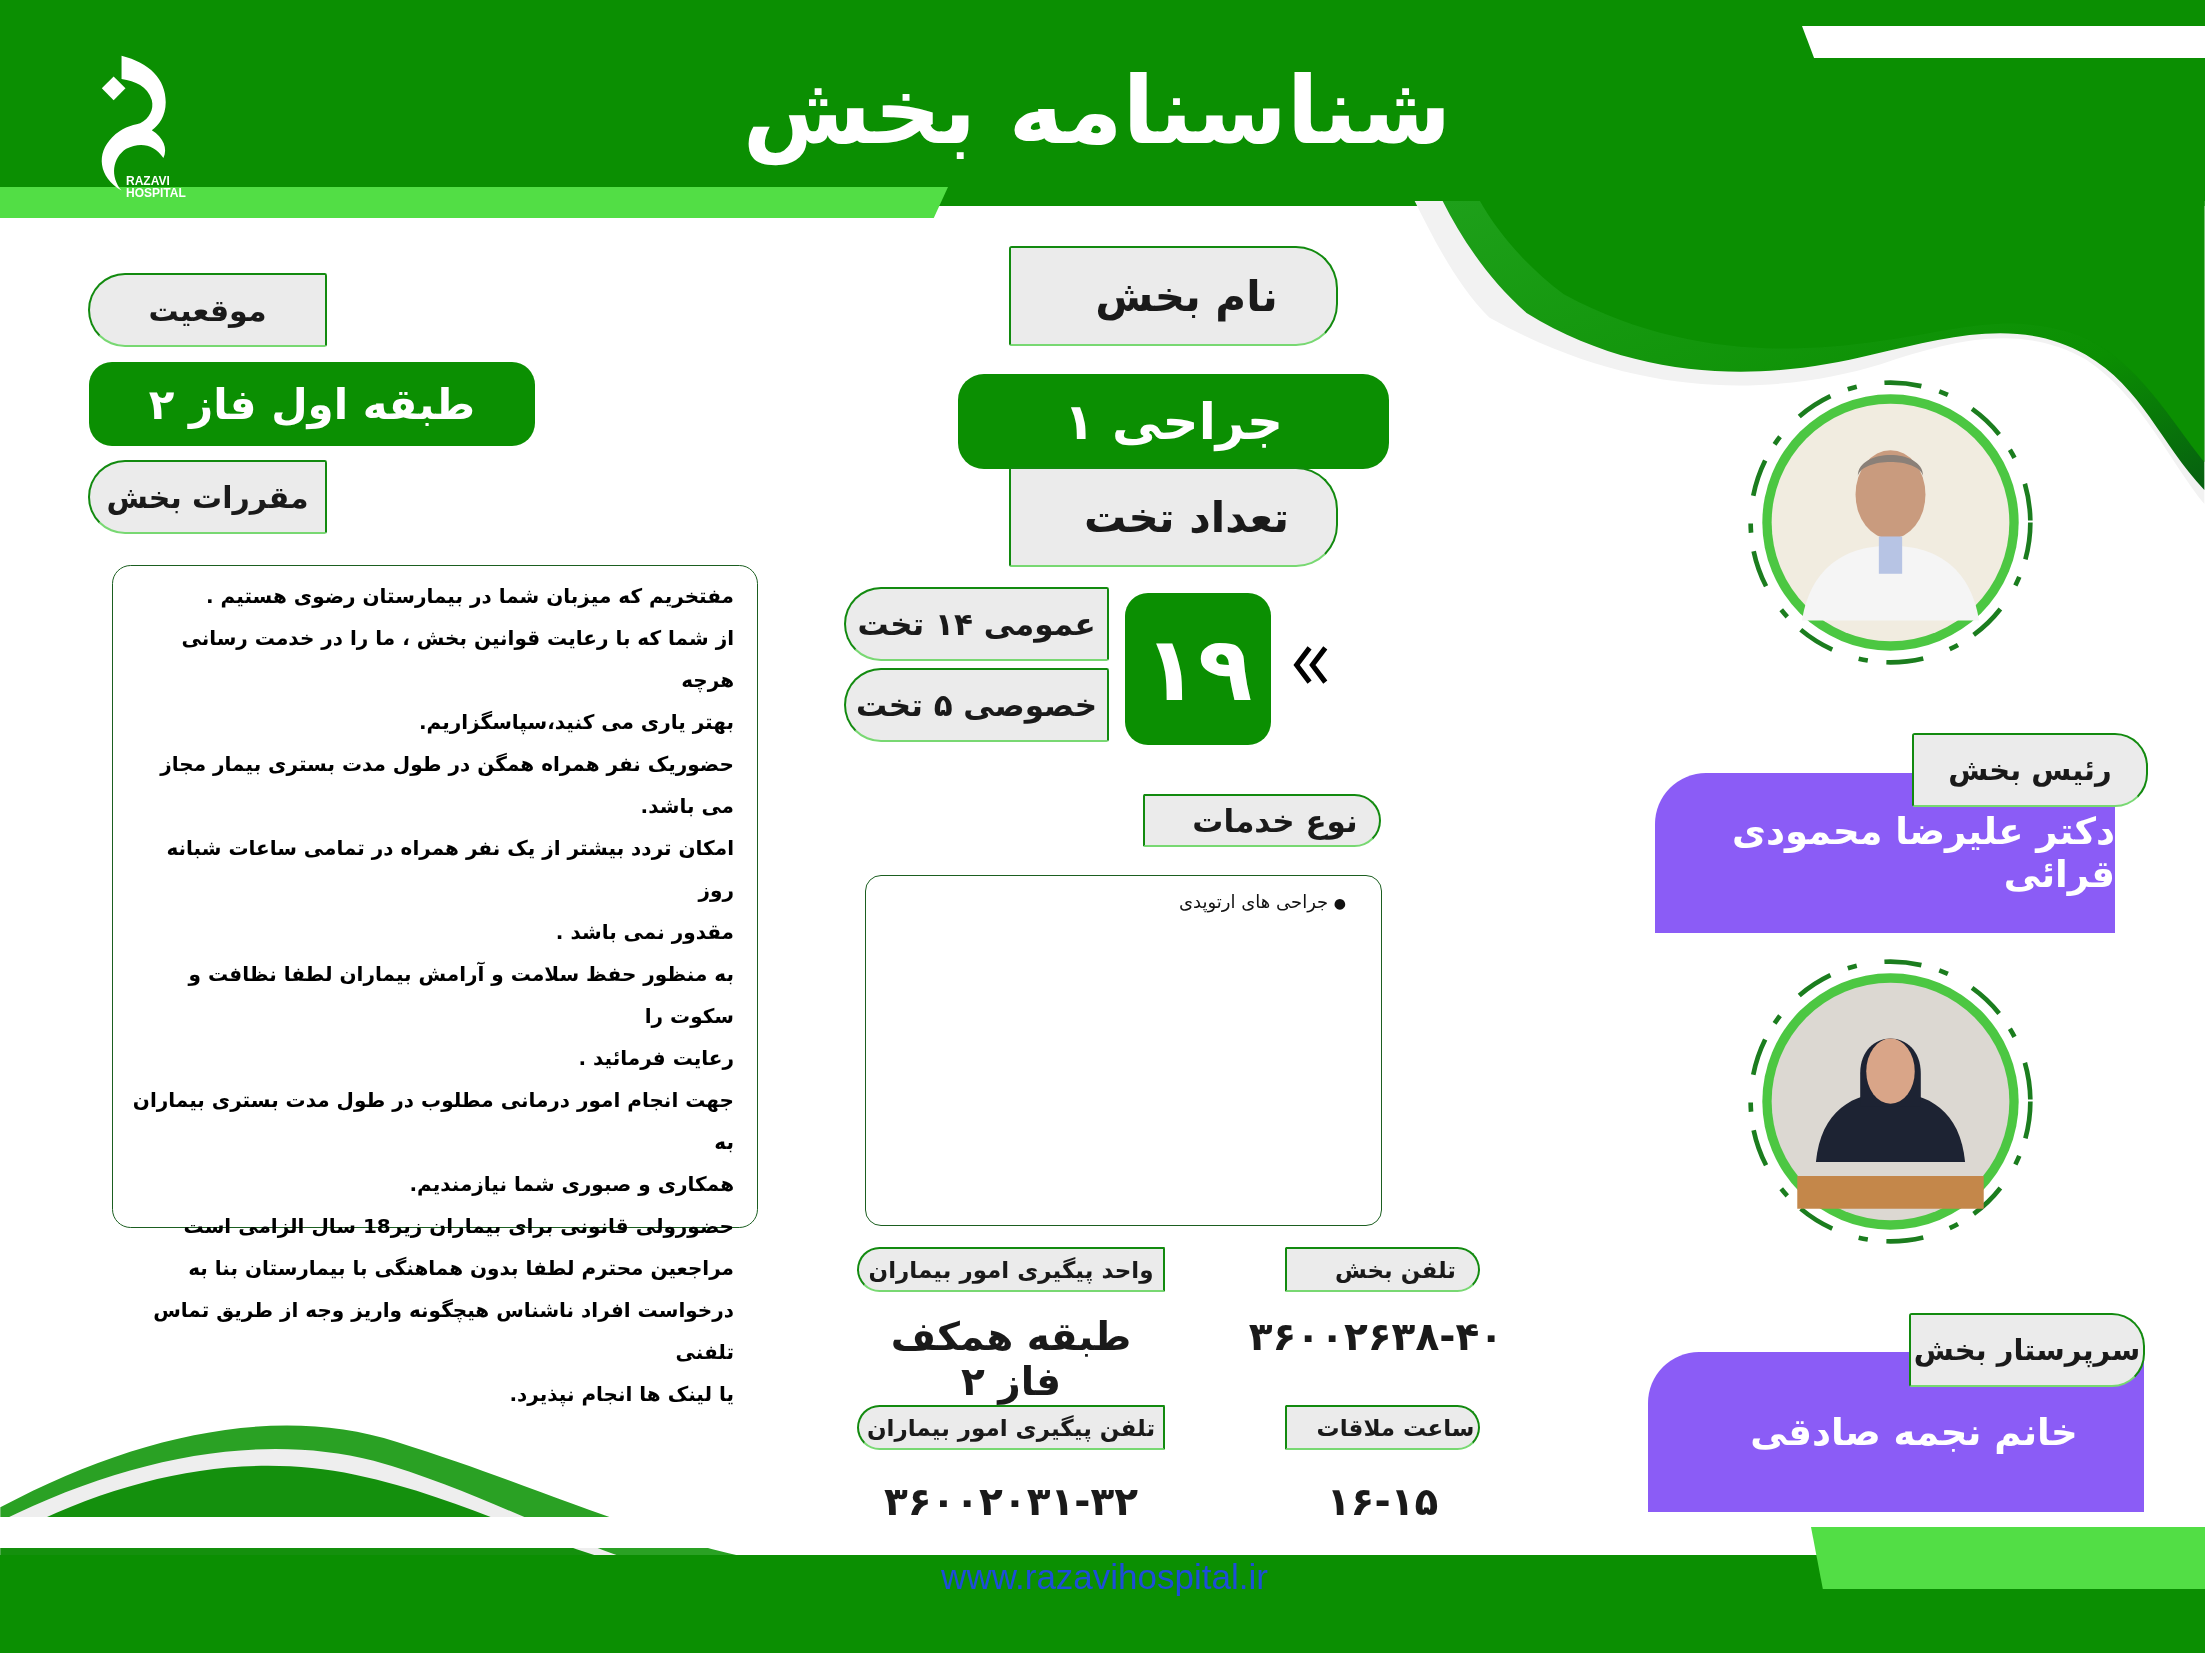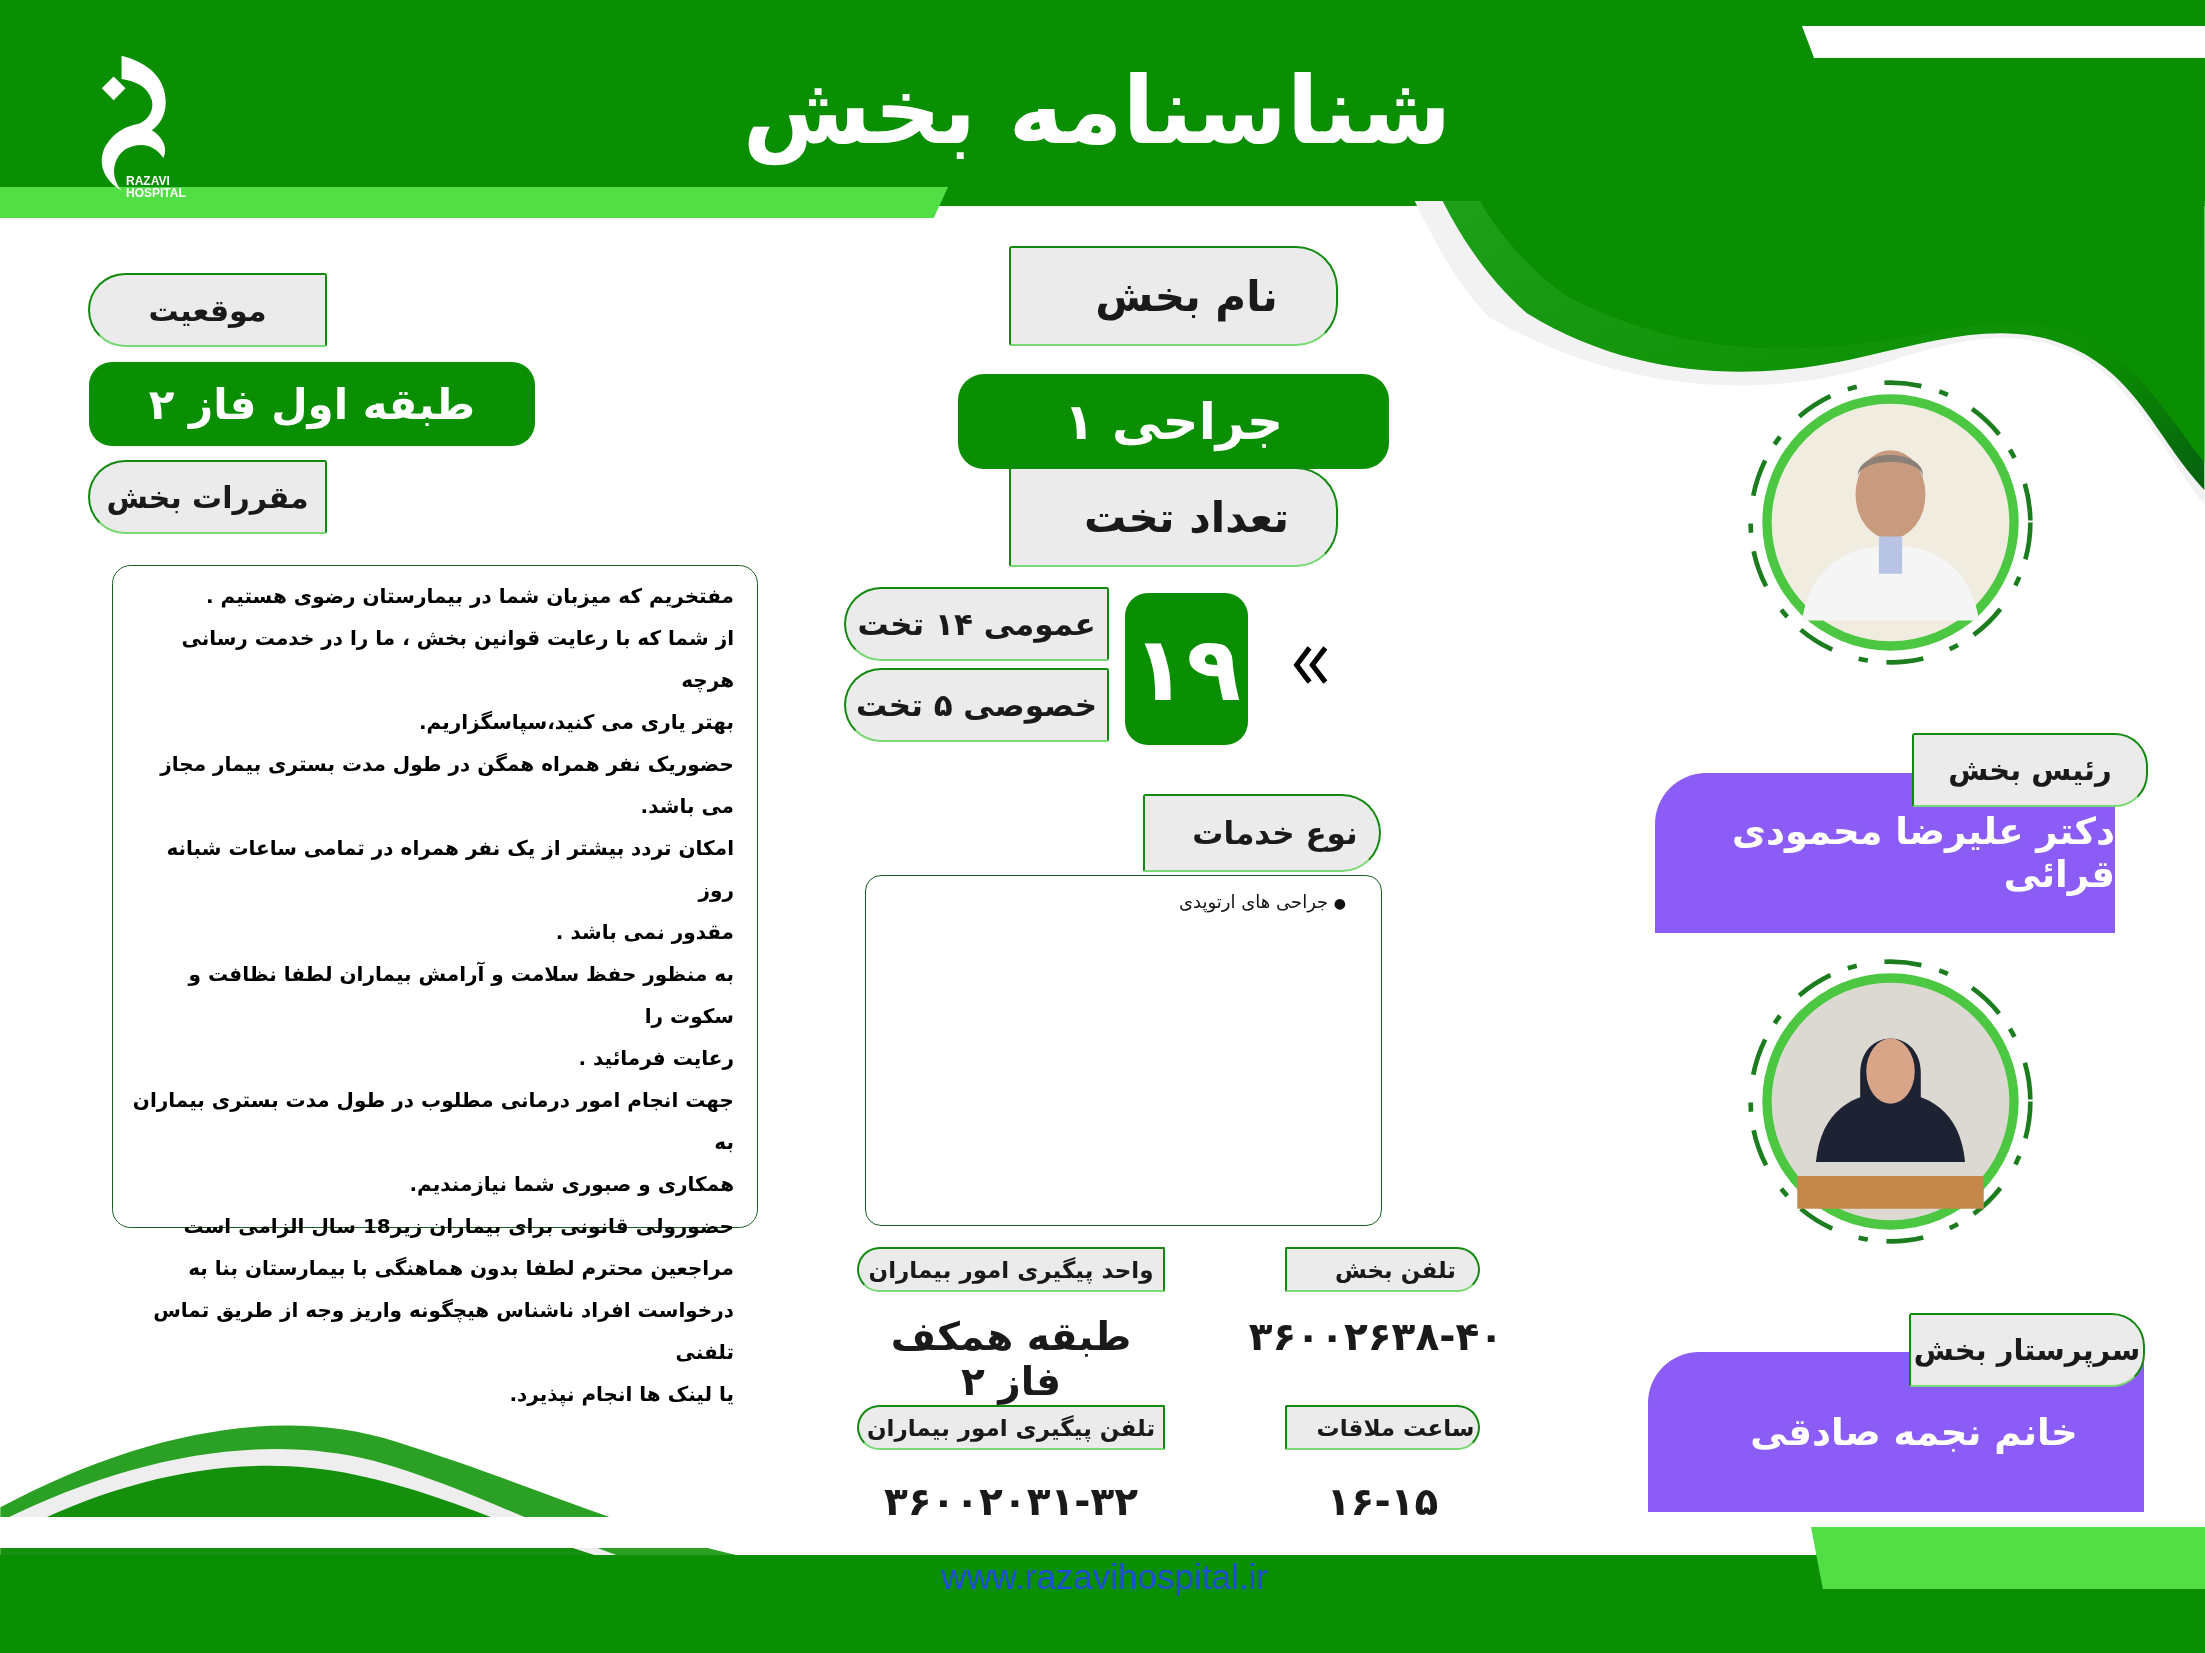--- a/index.html
+++ b/index.html
@@ -127,28 +127,28 @@
     <path d="M0 270 C260 130 520 80 760 130 C1000 180 1180 290 1380 330 L0 330 Z" fill="#14900d"></path>
   </svg>
 </div>
 
 <div class="abs pill pill-right-round" style="left:1009px;top:246px;width:329px;height:100px;font-size:42px;">نام بخش</div>
 <div class="abs gbox" style="left:958px;top:374px;width:431px;height:95px;border-radius:26px;font-size:50px;">جراحی ۱</div>
 <div class="abs pill pill-right-round" style="left:1009px;top:467px;width:329px;height:100px;font-size:42px;">تعداد تخت</div>
 
 <div class="abs pill pill-left-round" style="left:844px;top:587px;width:265px;height:74px;font-size:31px;">عمومی ۱۴ تخت</div>
 <div class="abs pill pill-left-round" style="left:844px;top:668px;width:265px;height:74px;font-size:31px;">خصوصی ۵ تخت</div>
-<div class="abs gbox" style="left:1125px;top:593px;width:123px;height:152px;border-radius:23px;font-size:89px;">۱۹</div>
+<div class="abs gbox" style="left:1125px;top:593px;width:146px;height:152px;border-radius:23px;font-size:89px;">۱۹</div>
 <div class="abs" style="left:1292px;top:644px;width:37px;height:42px;">
   <svg width="37" height="42" viewBox="0 0 80 90">
       <path d="M38 8 L10 45 L38 82 M72 8 L44 45 L72 82" stroke="#000" stroke-width="11" fill="none"></path>
     </svg>
 </div>
 
-<div class="abs pill pill-right-round" style="left:1143px;top:794px;width:238px;height:78px;font-size:31px;">نوع خدمات</div>
+<div class="abs pill pill-right-round" style="left:1143px;top:794px;width:238px;height:53px;font-size:31px;">نوع خدمات</div>
 <div class="abs svc-box">
   <div class="svc-item">جراحی های ارتوپدی</div>
 </div>
 
 <div class="abs pill pill-right-round" style="left:1285px;top:1247px;width:195px;height:45px;font-size:23px;">تلفن بخش</div>
 <div class="abs bignum" style="left:1260px;top:1314px;width:243px;height:51px;">۳۶۰۰۲۶۳۸-۴۰</div>
 <div class="abs pill pill-left-round" style="left:857px;top:1247px;width:308px;height:45px;font-size:23px;">واحد پیگیری امور بیماران</div>
 <div class="abs bignum" style="left:857px;top:1314px;width:308px;height:51px;">طبقه همکف فاز ۲</div>
 
 <div class="abs pill pill-right-round" style="left:1285px;top:1405px;width:195px;height:45px;font-size:23px;">ساعت ملاقات</div>

